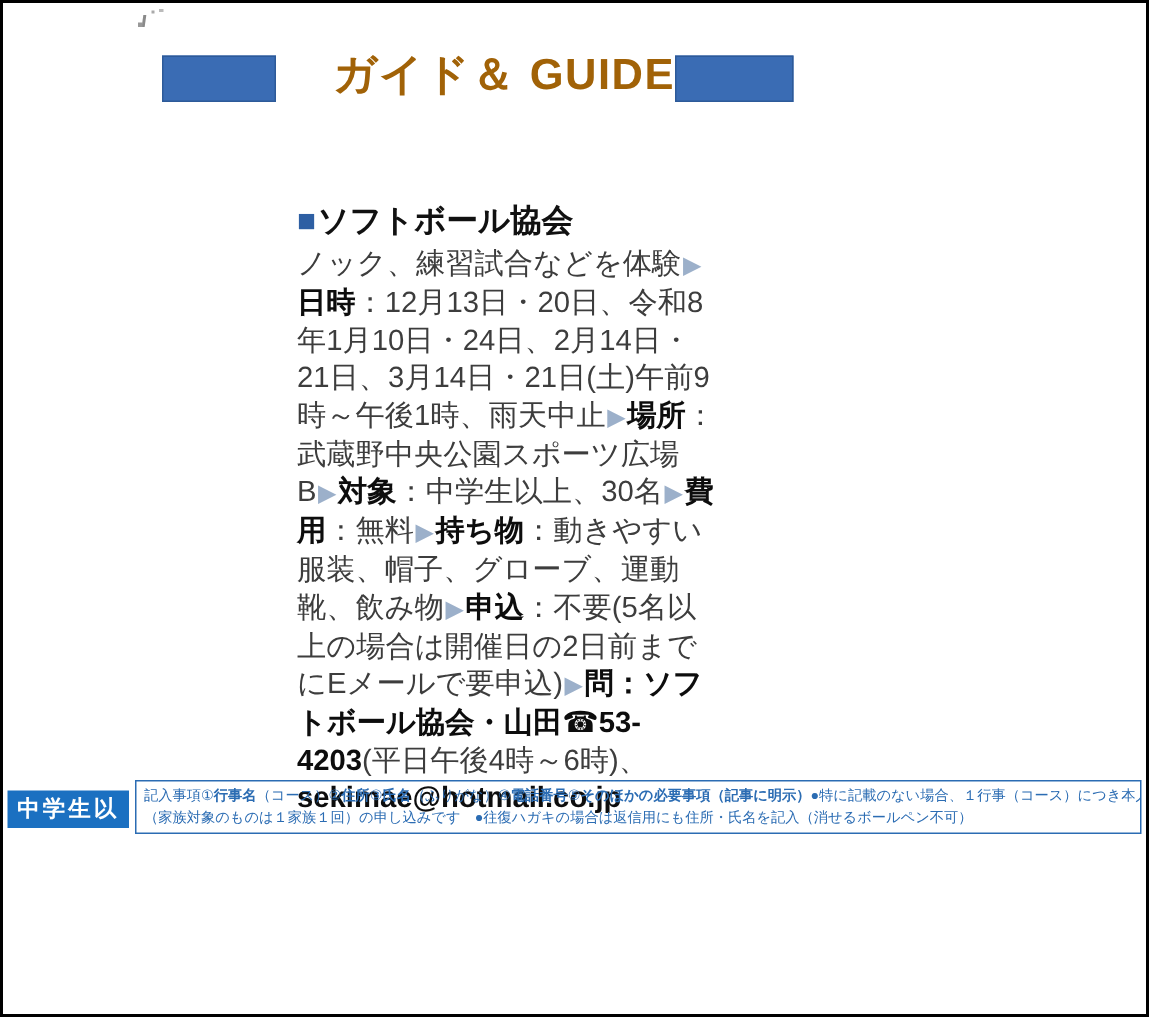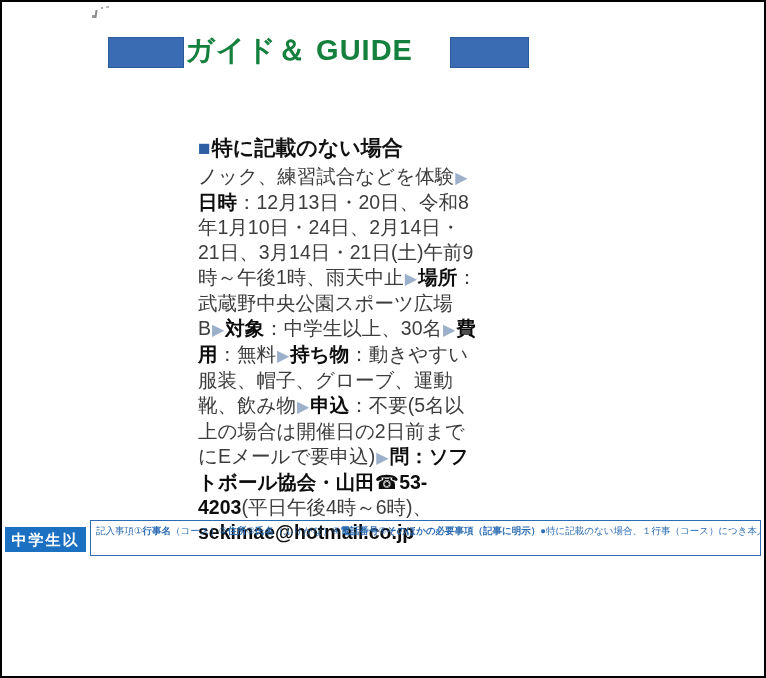--- a/index.html
+++ b/index.html
@@ -6,22 +6,22 @@
   .page{position:relative;width:766px;height:678px;border:2px solid #000;box-sizing:border-box;background:#fff;overflow:hidden;}
 
   
   .stray{position:absolute;left:88px;top:3px;width:26px;height:18px;}
   .stray i{position:absolute;display:block;}
 
   
   .hdr-rect{position:absolute;top:35px;height:31px;background:var(--accent-blue);border:1px solid var(--accent-border);box-sizing:border-box;}
   .hdr-rect.left{left:106px;width:76px;}
   .hdr-rect.right{left:448px;width:79px;}
-  .page-title{position:absolute;left:183px;top:28px;width:265px;height:40px;line-height:40px;text-align:left;
-              font-size:29px;font-weight:700;color:#15803d;letter-spacing:1px;white-space:nowrap;}
+  .page-title{position:absolute;left:183px;top:28px;width:265px;height:40px;line-height:40px;text-align:right;
+              font-size:29px;font-weight:700;color:#a16207;letter-spacing:1px;white-space:nowrap;}
 
   .notice-bar{position:absolute;left:103px;top:88px;width:467px;height:22px;background:var(--bar-blue);
               color:#fff;font-size:13px;font-weight:700;text-align:center;line-height:22px;white-space:nowrap;box-sizing:border-box;}
 
   
   .article{position:absolute;left:196px;top:133px;width:280px;}
   .article-heading{font-size:21px;font-weight:700;color:#111;line-height:26px;margin-bottom:3px;white-space:nowrap;}
   .bullet{color:var(--bullet-blue);margin-right:1px;}
   .article-body{font-size:19.5px;line-height:25px;color:var(--body-text);text-align:left;overflow-wrap:break-word;}
   .seg-bold{font-weight:700;margin-top:48px;}
@@ -47,23 +47,24 @@
     <i style="left:16px;top:1px;width:3px;height:2px;background:#bbb;"></i>
   </span>
 
   <div class="hdr-rect left"></div>
   <div class="page-title">ガイド＆ GUIDE</div>
   <div class="hdr-rect right"></div>
 
 
   <div class="article">
     <div class="article-heading">
-      <span class="bullet">■</span><span>特に記載のない場合</span>
+      <span class="bullet">■</span><span>ソフトボール協会</span>
     </div>
     <div class="article-body"><span class="seg-normal">ノック、練習試合などを体験</span><span class="seg-marker">▶</span><span class="seg-bold">日時</span><span class="seg-normal">：12月13日・20日、令和8年1月10日・24日、2月14日・21日、3月14日・21日(土)午前9時～午後1時、雨天中止</span><span class="seg-marker">▶</span><span class="seg-bold">場所</span><span class="seg-normal">：武蔵野中央公園スポーツ広場B</span><span class="seg-marker">▶</span><span class="seg-bold">対象</span><span class="seg-normal">：中学生以上、30名</span><span class="seg-marker">▶</span><span class="seg-bold">費用</span><span class="seg-normal">：無料</span><span class="seg-marker">▶</span><span class="seg-bold">持ち物</span><span class="seg-normal">：動きやすい服装、帽子、グローブ、運動靴、飲み物</span><span class="seg-marker">▶</span><span class="seg-bold">申込</span><span class="seg-normal">：不要(5名以上の場合は開催日の2日前までにEメールで要申込)</span><span class="seg-marker">▶</span><span class="seg-bold">問</span><span class="seg-bold">：ソフトボール協会・山田☎53-4203</span><span class="seg-normal">(平日午後4時～6時)、</span><span class="seg-bold">sekimae@hotmail.co.jp</span></div>
   </div>
 
   <div class="apply-label">中学生以上</div>
   <div class="apply-note">
     <div class="note-line"><span class="seg-normal">記入事項①</span><span class="seg-bold">行事名</span><span class="seg-normal">（コース）②</span><span class="seg-bold">住所</span><span class="seg-normal">③</span><span class="seg-bold">氏名</span><span class="seg-normal">（ふりがな）④</span><span class="seg-bold">電話番号</span><span class="seg-normal">⑤</span><span class="seg-bold">そのほかの必要事項（記事に明示）</span><span class="seg-normal">●特に記載のない場合、１行事（コース）につき本人１回</span></div>
+    <div class="note-line">（家族対象のものは１家族１回）の申し込みです　●往復ハガキの場合は返信用にも住所・氏名を記入（消せるボールペン不可）</div>
   </div>
 
 </div>
 
 </body></html>

